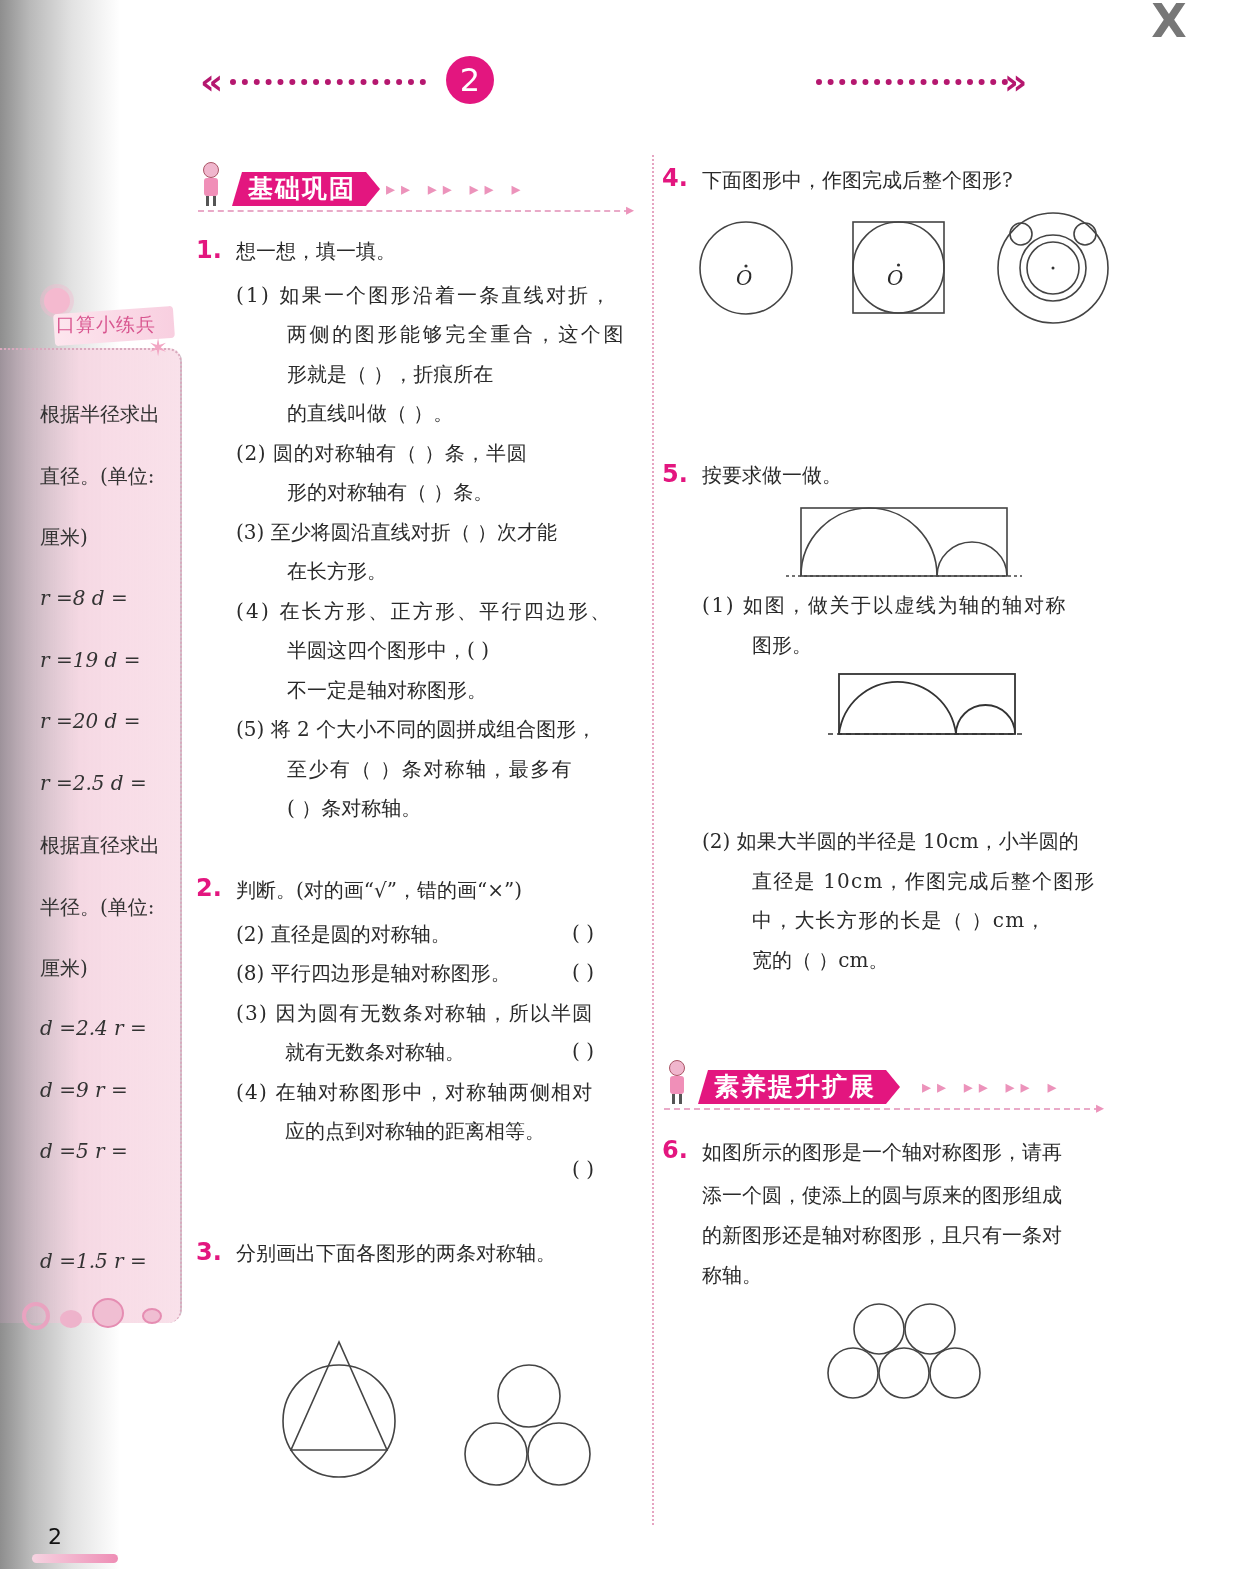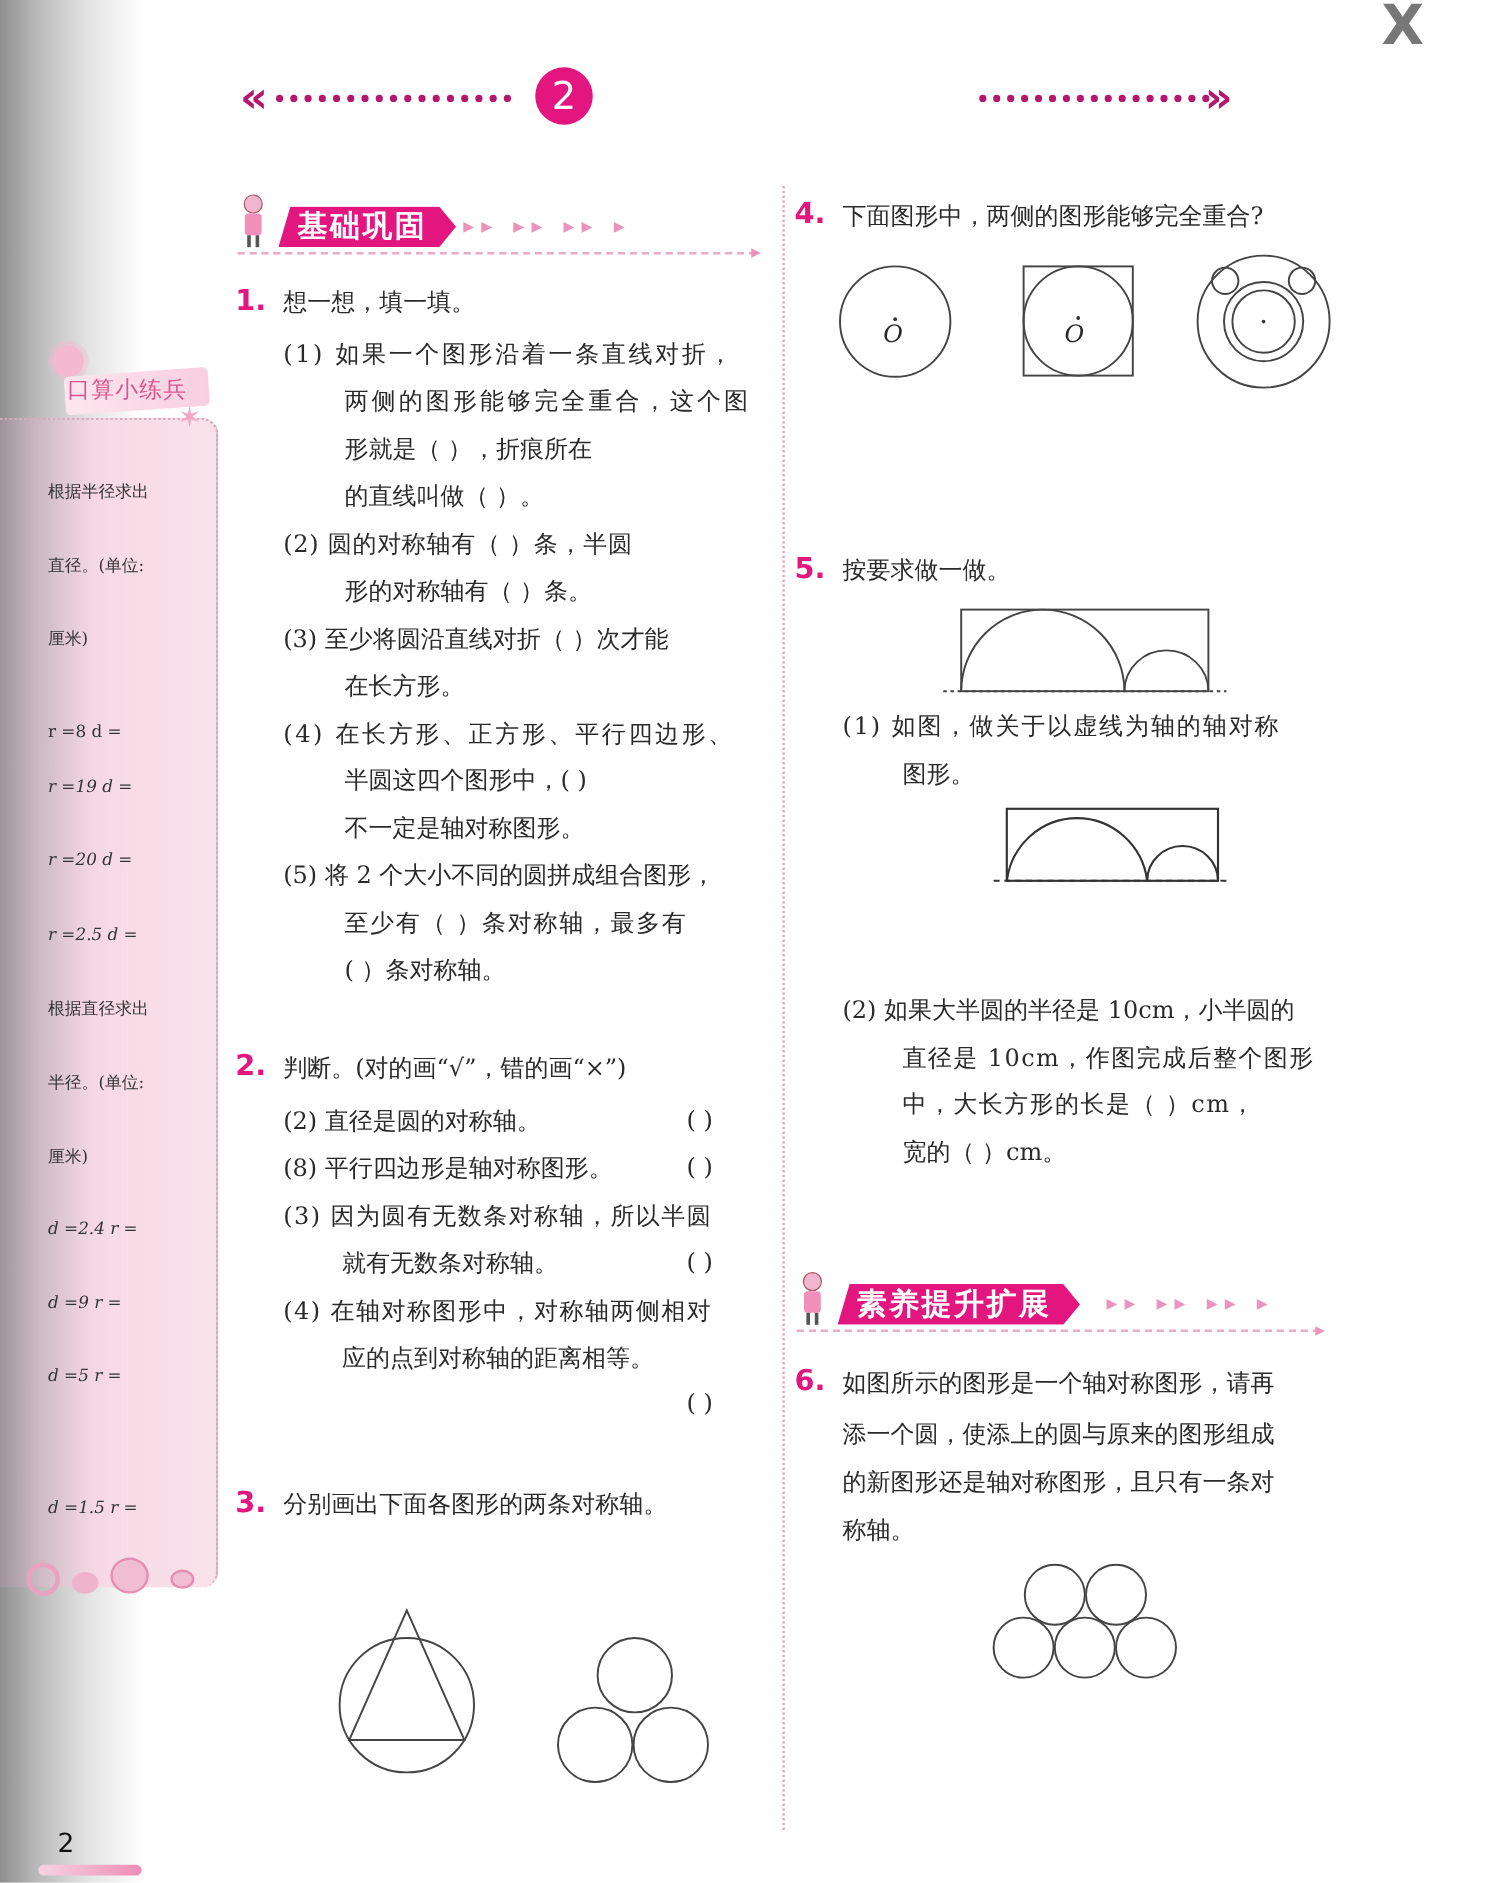--- a/index.html
+++ b/index.html
@@ -35,21 +35,21 @@
   .side-box {
     position: absolute; left: 0; top: 348px; width: 182px; height: 975px;
     background: linear-gradient(to right, rgba(170,150,165,0.55) 0%, rgba(246,214,226,0.9) 45%, #f9e1ea 100%);
     border-right: 2px dotted #d9a9bd; border-top: 2px dotted #d9a9bd; border-radius: 0 14px 14px 0;
   }
   .side-badge { position: absolute; left: 40px; top: 286px; width: 140px; height: 80px; }
   .side-badge .sun { position: absolute; left: 4px; top: 2px; width: 26px; height: 26px; border-radius: 50%; background: #f4b9cf; box-shadow: 0 0 0 4px rgba(244,185,207,0.4); }
   .side-badge .ribbon { position: absolute; left: 14px; top: 24px; width: 120px; height: 32px; background: linear-gradient(to right, #fde6ee, #f8cfe0); border-radius: 4px; transform: rotate(-4deg); }
   .side-badge .lbl { position: absolute; left: 16px; top: 26px; font-family: "DejaVu Sans", sans-serif; font-size: 19px; color: #d8558f; letter-spacing: 1px; }
   .side-badge .star { position: absolute; left: 108px; top: 48px; color: #f2a7c4; font-size: 24px; }
-  .side-line { position: absolute; left: 40px; font-size: 14px; color: #333; white-space: nowrap; }
+  .side-line { position: absolute; left: 40px; font-size: 20px; color: #333; white-space: nowrap; }
   .side-deco { position: absolute; left: 20px; top: 1296px; width: 150px; height: 40px; }
   .side-deco span { position: absolute; border-radius: 50%; }
 
   
   .col-divider { position: absolute; left: 652px; top: 155px; width: 0; height: 1370px; border-left: 2px dotted #e6a5c2; }
 
   
   .sec-head { position: absolute; height: 52px; }
   .sec-head .fig { position: absolute; left: 0; top: 0; width: 26px; height: 48px; }
   .sec-head .fig .hd { position: absolute; left: 5px; top: 2px; width: 16px; height: 16px; border-radius: 50%; background: #f0b6cd; border: 1px solid #a56; }
@@ -91,21 +91,21 @@
 <div class="side-box"></div>
 <div class="side-badge">
   <div class="sun"></div>
   <div class="ribbon"></div>
   <div class="lbl">口算小练兵</div>
   <div class="star">✶</div>
 </div>
 <div class="side-line" style="top:401px">根据半径求出</div>
 <div class="side-line" style="top:463px">直径。(单位:</div>
 <div class="side-line" style="top:524px">厘米)</div>
-<div class="side-line" style="top:602px; ">r =8   d =</div>
+<div class="side-line" style="top:586px; font-style:italic">r =8   d =</div>
 <div class="side-line" style="top:648px; font-style:italic">r =19   d =</div>
 <div class="side-line" style="top:709px; font-style:italic">r =20   d =</div>
 <div class="side-line" style="top:771px; font-style:italic">r =2.5   d =</div>
 <div class="side-line" style="top:832px">根据直径求出</div>
 <div class="side-line" style="top:894px">半径。(单位:</div>
 <div class="side-line" style="top:955px">厘米)</div>
 <div class="side-line" style="top:1016px; font-style:italic">d =2.4   r =</div>
 <div class="side-line" style="top:1078px; font-style:italic">d =9   r =</div>
 <div class="side-line" style="top:1139px; font-style:italic">d =5   r =</div>
 <div class="side-line" style="top:1249px; font-style:italic">d =1.5   r =</div>
@@ -166,21 +166,21 @@
   <circle cx="57" cy="57" r="56" fill="none" stroke="#444" stroke-width="1.6"></circle>
   <polygon points="57,1 9,109 105,109" fill="none" stroke="#444" stroke-width="1.6" transform="translate(0,-23)"></polygon>
 </svg>
 <svg style="left:462px; top:1364px" width="132" height="124">
   <circle cx="67" cy="32" r="31" fill="none" stroke="#444" stroke-width="1.6"></circle>
   <circle cx="34" cy="90" r="31" fill="none" stroke="#444" stroke-width="1.6"></circle>
   <circle cx="97" cy="90" r="31" fill="none" stroke="#444" stroke-width="1.6"></circle>
 </svg>
 
 <div class="qnum" style="left:662px; top:164px">4.</div>
-<div class="txt" style="left:702px; top:167px">下面图形中，两侧的图形能够完全重合?</div>
+<div class="txt" style="left:702px; top:167px">下面图形中，作图完成后整个图形?</div>
 <svg style="left:699px; top:221px" width="96" height="96">
   <circle cx="47" cy="47" r="46" fill="none" stroke="#444" stroke-width="1.6"></circle>
   <circle cx="47" cy="45" r="1.6" fill="#333"></circle>
 </svg>
 <div class="sub" style="left:736px; top:266px; font-style:italic; font-size:20px">O</div>
 <svg style="left:852px; top:221px" width="94" height="94">
   <rect x="1" y="1" width="91" height="91" fill="none" stroke="#444" stroke-width="1.6"></rect>
   <circle cx="46.5" cy="46.5" r="45.5" fill="none" stroke="#444" stroke-width="1.6"></circle>
   <circle cx="46.5" cy="44" r="1.6" fill="#333"></circle>
 </svg>

